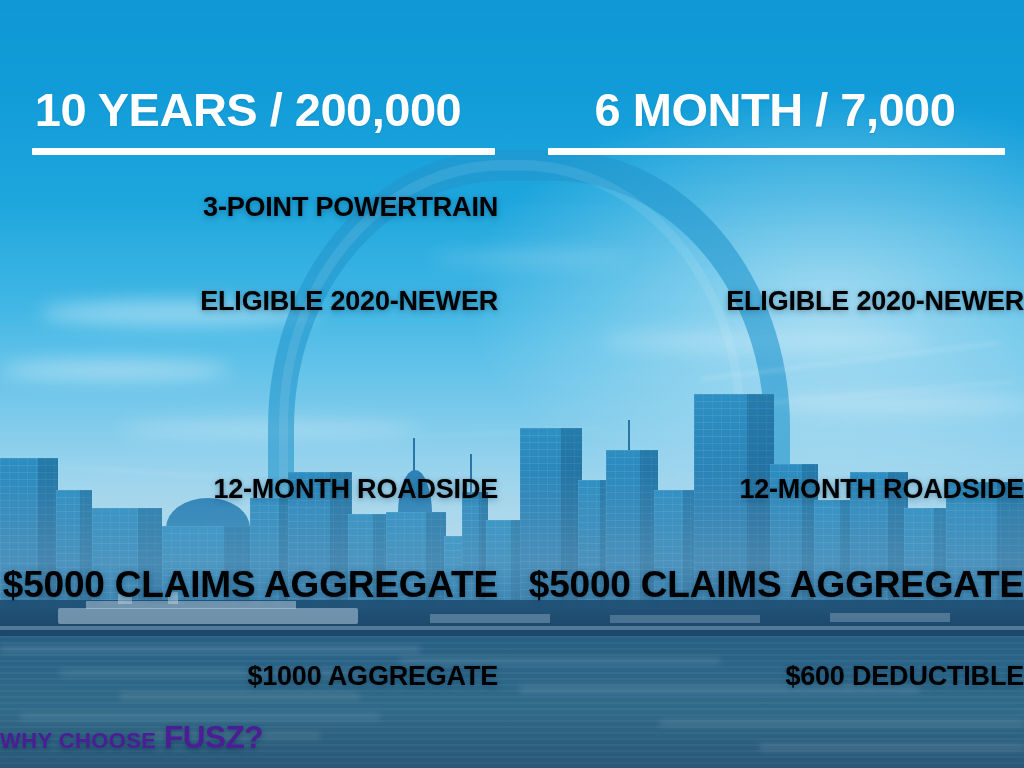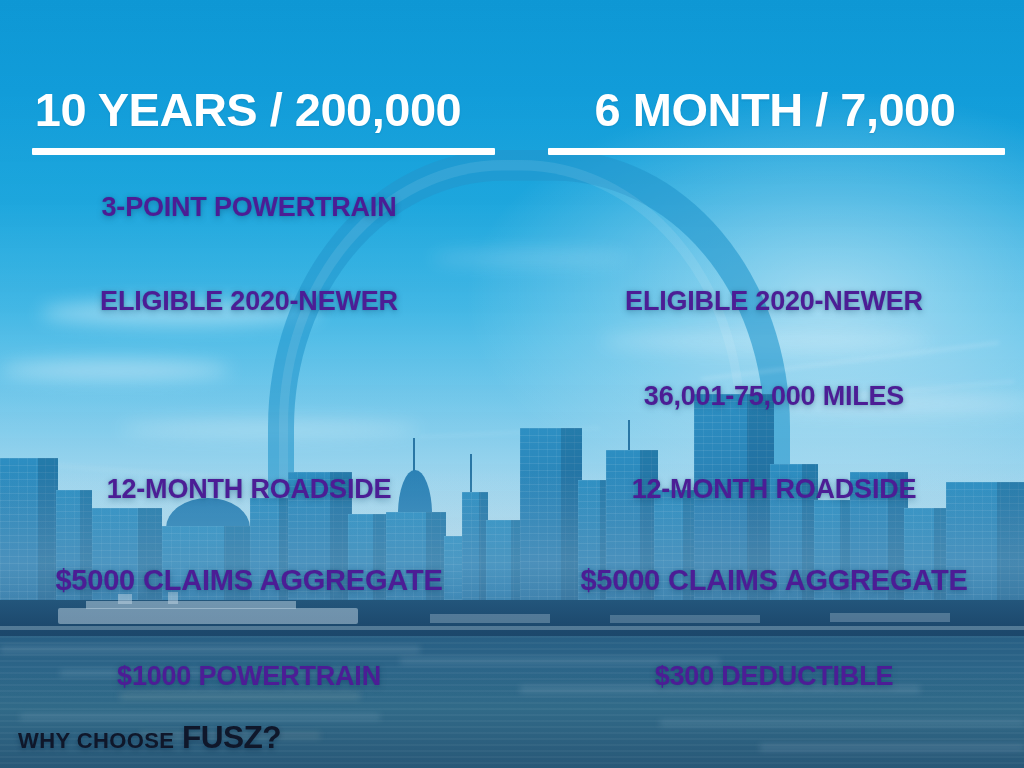--- a/index.html
+++ b/index.html
@@ -175,48 +175,48 @@
     height: 7px;
     background: #ffffff;
     border-radius: 1px;
   }
   .rule-left  { left: 32px;  width: 463px; }
   .rule-right { left: 548px; width: 457px; }
 
   .feature {
     position: absolute;
     left: 0; right: 0;
-    text-align: center;
-    color: #4c1d95;
+    text-align: right;
+    color: #000000;
     font-weight: 700;
     font-size: 27px;
     letter-spacing: -0.2px;
     white-space: nowrap;
     text-shadow: 0 2px 6px rgba(8,60,95,0.38), 0 0 2px rgba(8,60,95,0.25);
   }
   .col-left  .feature { padding-right: 14px; }
   .col-right .feature { padding-left: 12px; }
 
   .f0 { top: 192px; }
   .f1 { top: 286px; }
   .f2 { top: 381px; }
   .f3 { top: 474px; }
   .f4 { top: 564px; }
   .f5 { top: 661px; }
 
-  .feature.big { font-size: 29px; }
+  .feature.big { font-size: 37px; }
 
   
   .footer {
     position: absolute;
-    left: 18px;
+    left: 0;
     bottom: 12px;
     display: flex;
     align-items: baseline;
-    color: #0f172a;
+    color: #4c1d95;
     text-shadow: 0 2px 5px rgba(5,40,70,0.45);
   }
   .footer-pre {
     font-size: 22px;
     font-weight: 700;
     letter-spacing: 0.4px;
   }
   .footer-brand {
     font-size: 31px;
     font-weight: 700;
@@ -378,30 +378,29 @@
   <div class="bg-layer tint"></div>
 
   <div class="content">
 
     <div class="col col-left">
       <div class="headline">10 YEARS / 200,000</div>
       <div class="feature f0">3-POINT POWERTRAIN</div>
       <div class="feature f1">ELIGIBLE 2020-NEWER</div>
       <div class="feature f3">12-MONTH ROADSIDE</div>
       <div class="feature f4 big">$5000 CLAIMS AGGREGATE</div>
-      <div class="feature f5">$1000 POWERTRAIN</div>
+      <div class="feature f5">$1000 AGGREGATE</div>
     </div>
 
     <div class="col col-right">
       <div class="headline">6 MONTH / 7,000</div>
       <div class="feature f1">ELIGIBLE 2020-NEWER</div>
-      <div class="feature f2">36,001-75,000 MILES</div>
       <div class="feature f3">12-MONTH ROADSIDE</div>
       <div class="feature f4 big">$5000 CLAIMS AGGREGATE</div>
-      <div class="feature f5">$300 DEDUCTIBLE</div>
+      <div class="feature f5">$600 DEDUCTIBLE</div>
     </div>
 
     <div class="rule rule-left"></div>
     <div class="rule rule-right"></div>
 
     <div class="footer">
       <span class="footer-pre">WHY CHOOSE</span>
       <span class="footer-brand">FUSZ?</span>
     </div>
 

